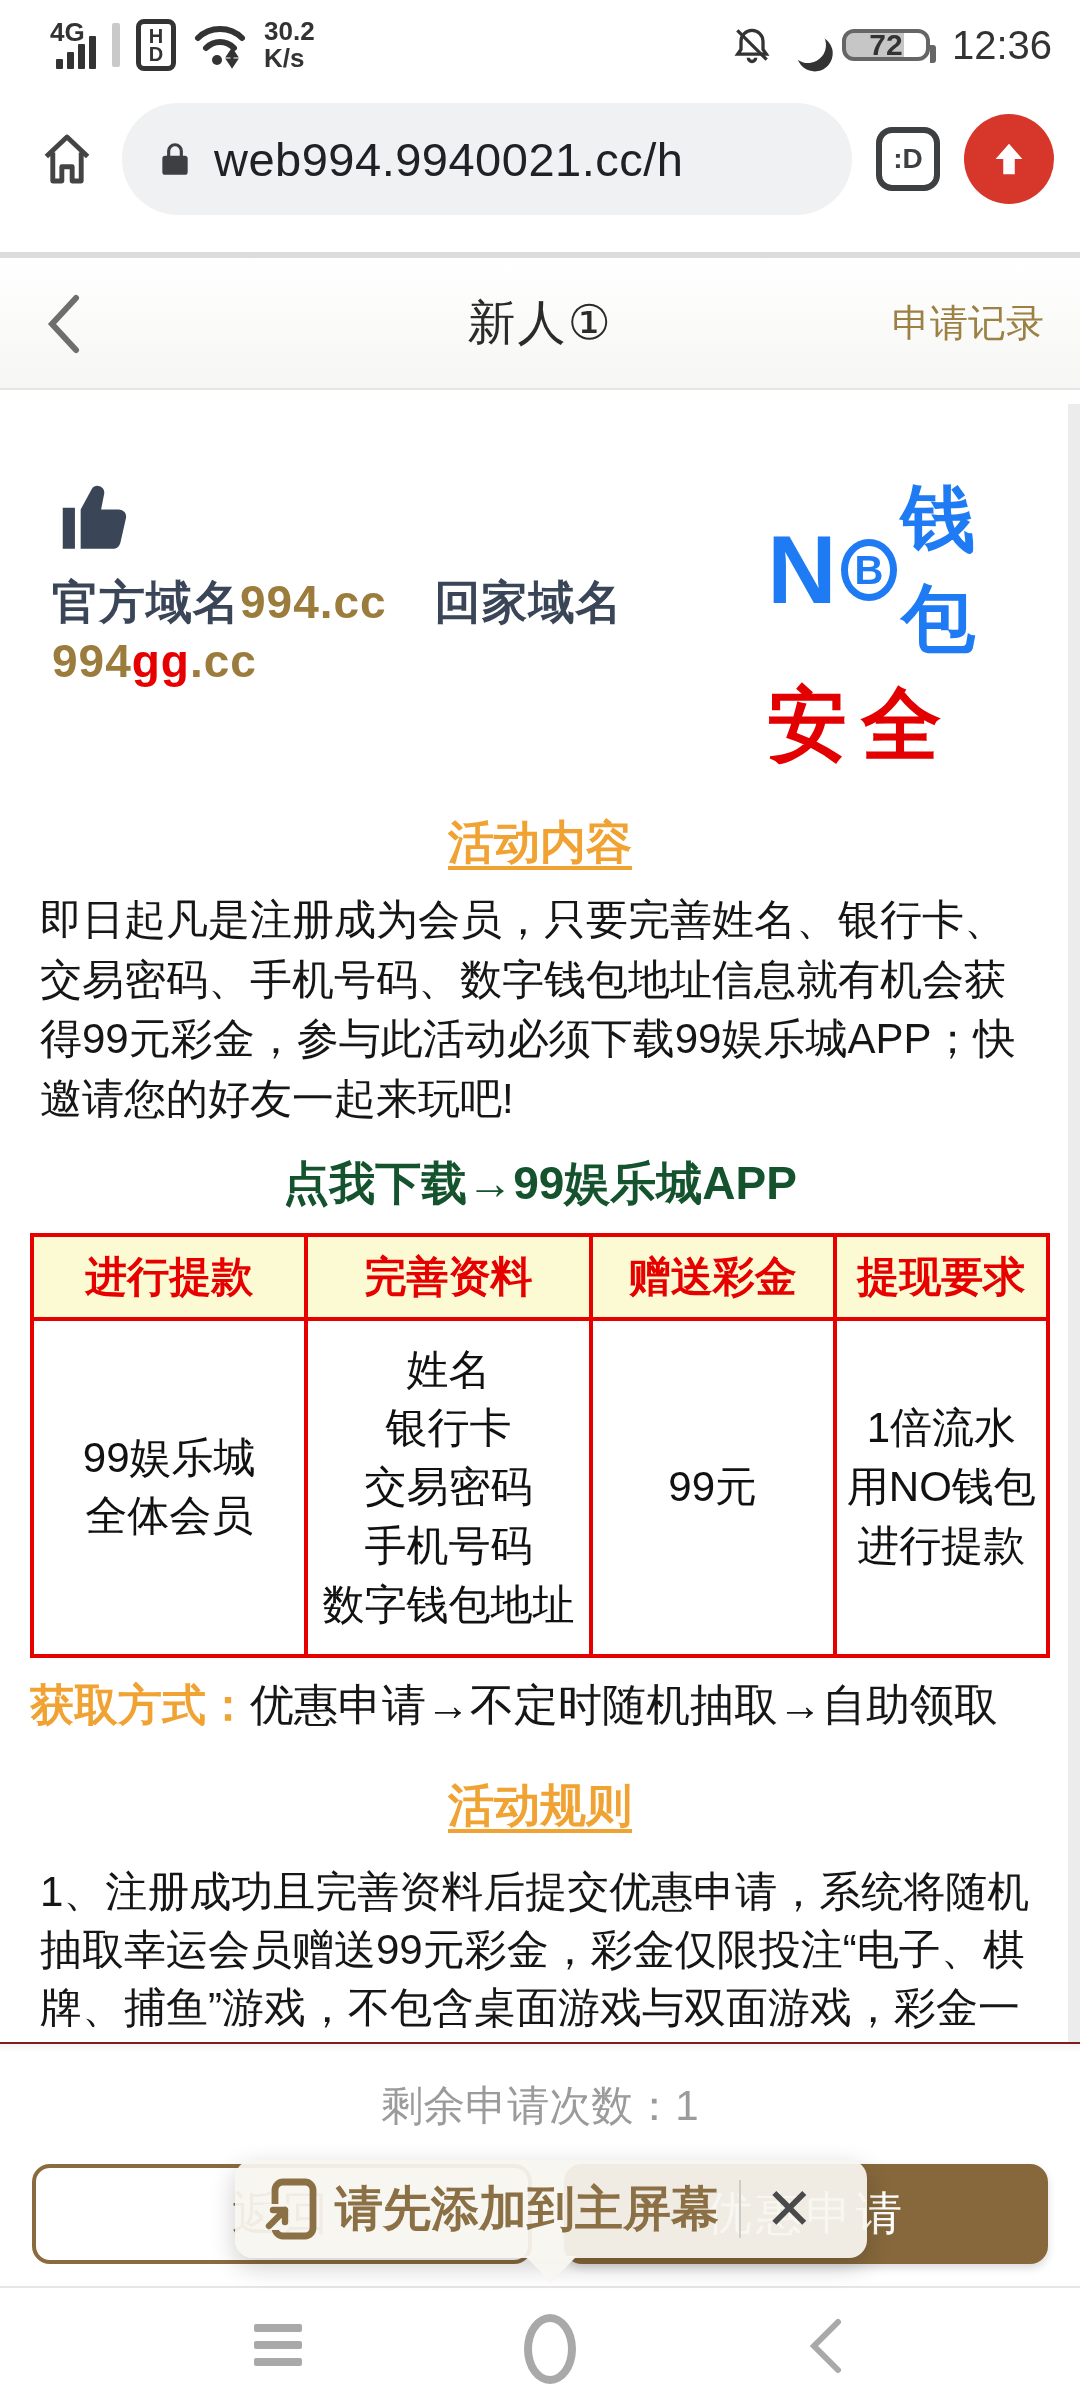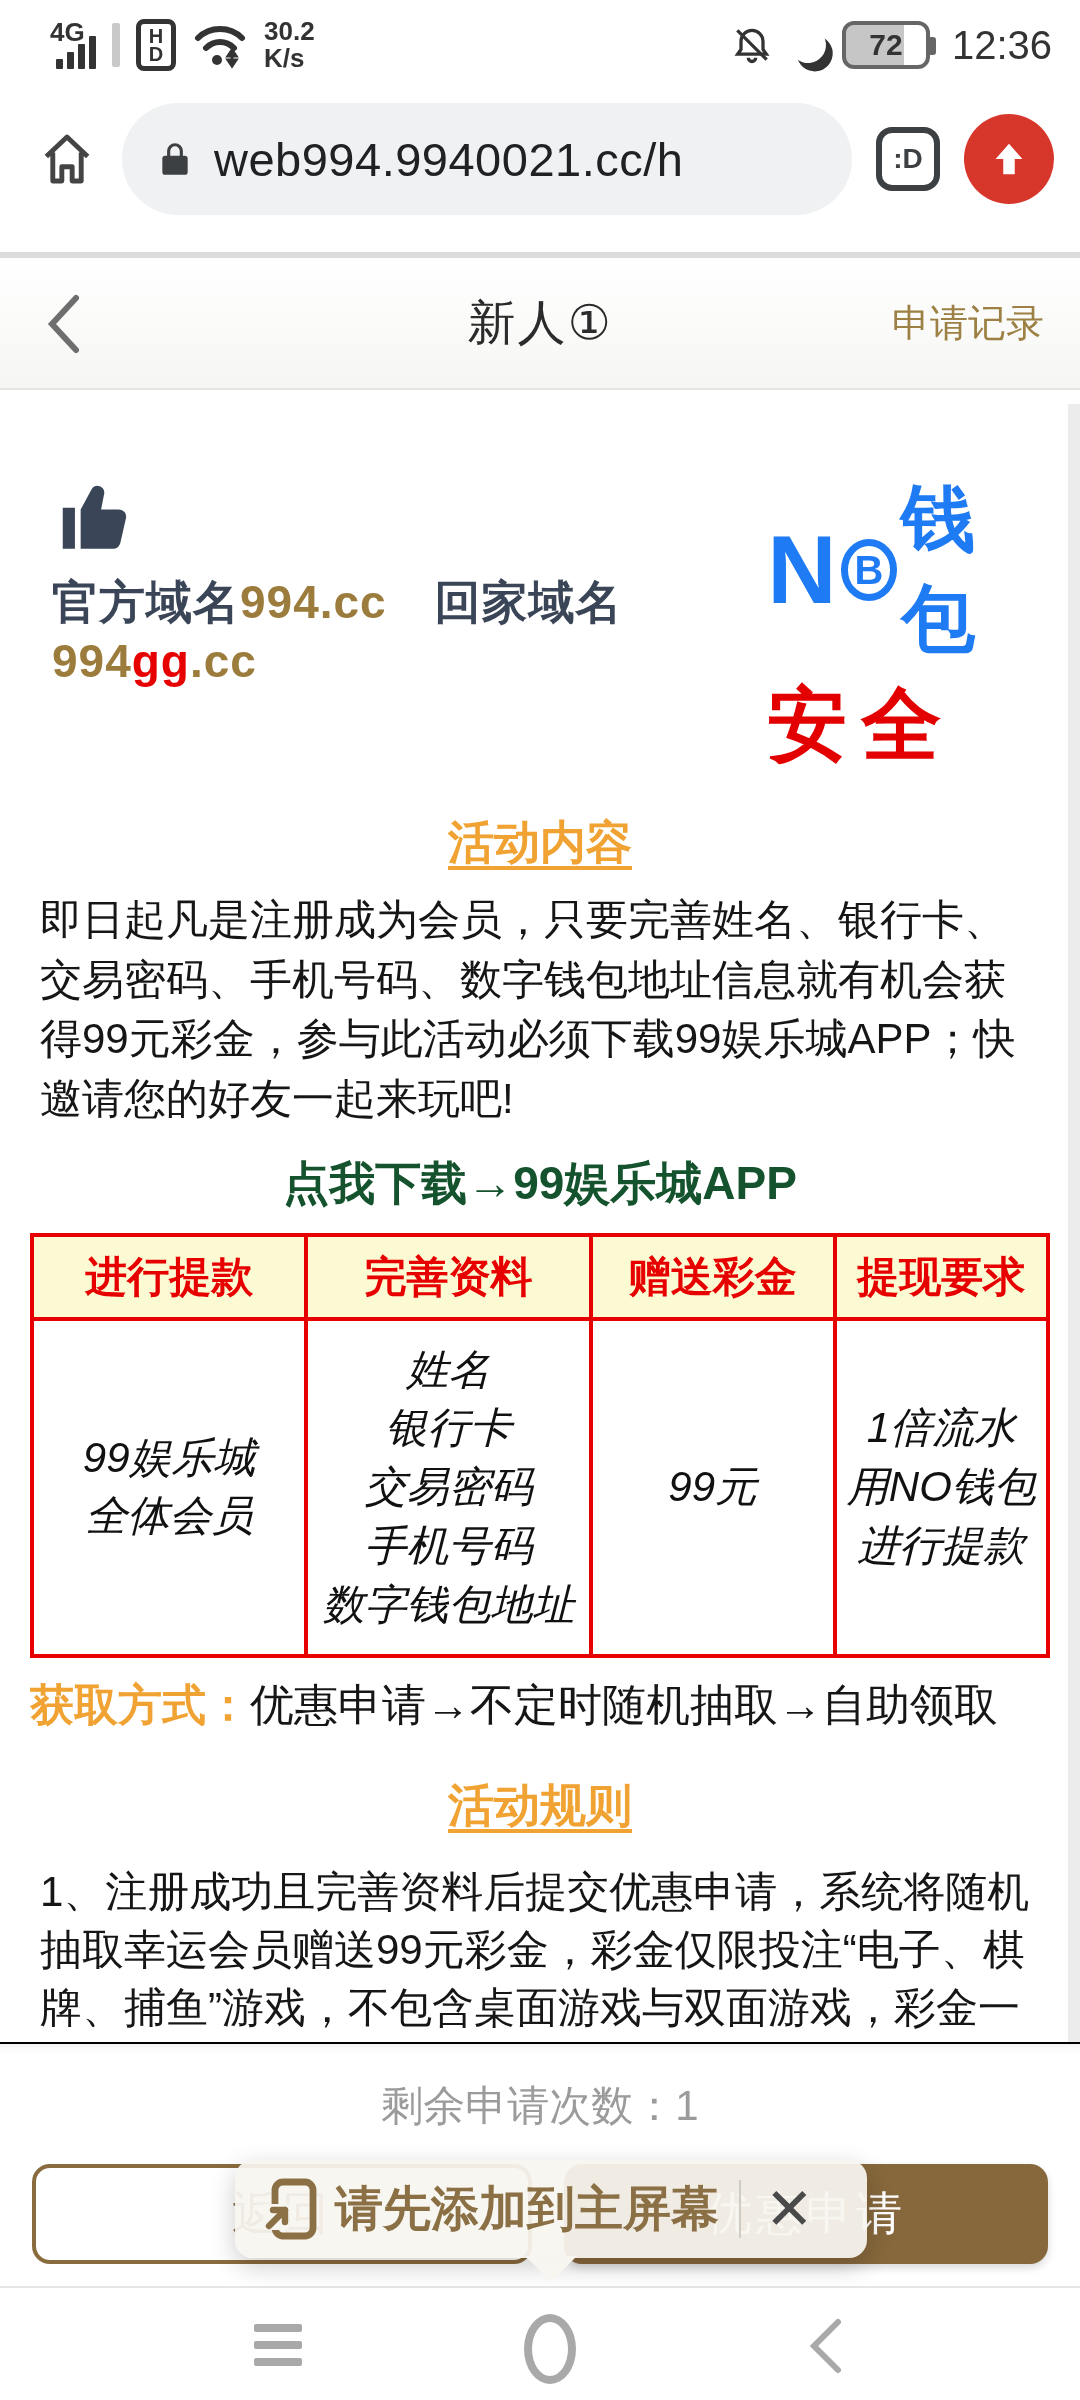--- a/index.html
+++ b/index.html
@@ -17,21 +17,21 @@
   .bars i { width:7px; background:#333; border-radius:1px; display:block; }
   .bars i:nth-child(1){height:10px;} .bars i:nth-child(2){height:17px;}
   .bars i:nth-child(3){height:25px;} .bars i:nth-child(4){height:33px;}
   .bar2 { width:8px; height:44px; background:#c9c9c9; border-radius:2px; }
   .hd-ico { width:40px; height:52px; border:5px solid #333; border-radius:8px;
     display:flex; flex-direction:column; align-items:center; justify-content:center;
     font-size:20px; font-weight:bold; color:#333; line-height:0.9; }
   .wifi { position:relative; width:56px; height:50px; }
   .speed { font-size:26px; line-height:1.05; color:#333; font-weight:bold; }
   .moon { width:36px; height:36px; border-radius:50%; box-shadow:-9px 6px 0 0 #333; transform:rotate(-95deg); }
-  .battery { position:relative; width:88px; height:48px; border:4px solid #666; border-radius:12px;
+  .battery { position:relative; width:88px; height:32px; border:4px solid #666; border-radius:12px;
     display:flex; align-items:center; justify-content:center; font-size:30px; font-weight:bold; color:#333;
     background:linear-gradient(to right,#c6c6c6 72%,#fff 72%); }
   .battery::after { content:""; position:absolute; right:-10px; top:12px; width:6px; height:18px;
     background:#666; border-radius:0 3px 3px 0; }
   .sb-time { font-size:40px; color:#333; margin-left:6px; }
 
   
   .browser-bar { height:178px; display:flex; align-items:center; padding:0 26px 14px 36px;
     gap:24px; border-bottom:6px solid #dcdcdc; }
   .url-pill { flex:1; height:112px; background:#f0f1f3; border-radius:60px; display:flex;
@@ -73,31 +73,31 @@
 
   .sec-title { margin-top:32px; text-align:center; font-size:46px; font-weight:bold; color:#f0a232;
     text-decoration:underline; text-underline-offset:8px; text-decoration-thickness:4px; }
   .intro { margin:16px 40px 0; font-size:42px; line-height:1.42; color:#161616; }
   .download-line { margin-top:24px; text-align:center; font-size:46px; font-weight:bold; color:#14532d; }
 
   table.promo { width:1020px; margin:18px auto 0; border-collapse:collapse; table-layout:fixed; }
   table.promo, table.promo th, table.promo td { border:4px solid #e60000; }
   table.promo th { background:#fbfad2; color:#e60000; font-size:42px; font-weight:bold; padding:12px 4px; }
   table.promo td { background:#fff; color:#111; font-size:42px; line-height:1.4; text-align:center;
-    padding:20px 6px; white-space:pre-line;font-style:italic; }
+    padding:20px 6px; white-space:pre-line; }
   .c1{width:27%;} .c2{width:28%;} .c3{width:24%;} .c4{width:21%;}
 
   .method { margin:18px 30px 0; font-size:44px; color:#161616; }
   .method .lbl { color:#f0a232; font-weight:bold; }
   .sec-title2 { margin-top:40px; }
   .rules { margin:26px 40px 0; }
   .rules p { font-size:42px; line-height:1.38; color:#161616; }
 
   
-  .footer { height:244px; position:relative; background:#fff; border-top:2px solid #000000;
+  .footer { height:244px; position:relative; background:#fff; border-top:2px solid #7f1d1d;
     box-shadow:inset 0 10px 10px -8px rgba(0,0,0,0.07); }
   .remaining { padding-top:34px; text-align:center; font-size:42px; color:#9b9b9b; }
   .btn-row { display:flex; justify-content:space-between; padding:0 32px; margin-top:30px; }
   .btn { height:100px; border-radius:18px; display:flex; align-items:center; justify-content:center;
     font-size:46px; letter-spacing:4px; }
   .btn-back { width:500px; background:#fff; border:4px solid #8a6b3e; color:#8a6b3e; }
   .btn-apply { width:484px; background:#87683c; border:4px solid #87683c; color:#fff;
     box-shadow:0 4px 8px rgba(0,0,0,0.15); }
 
   .toast { position:absolute; left:235px; top:116px; width:632px; height:98px;

